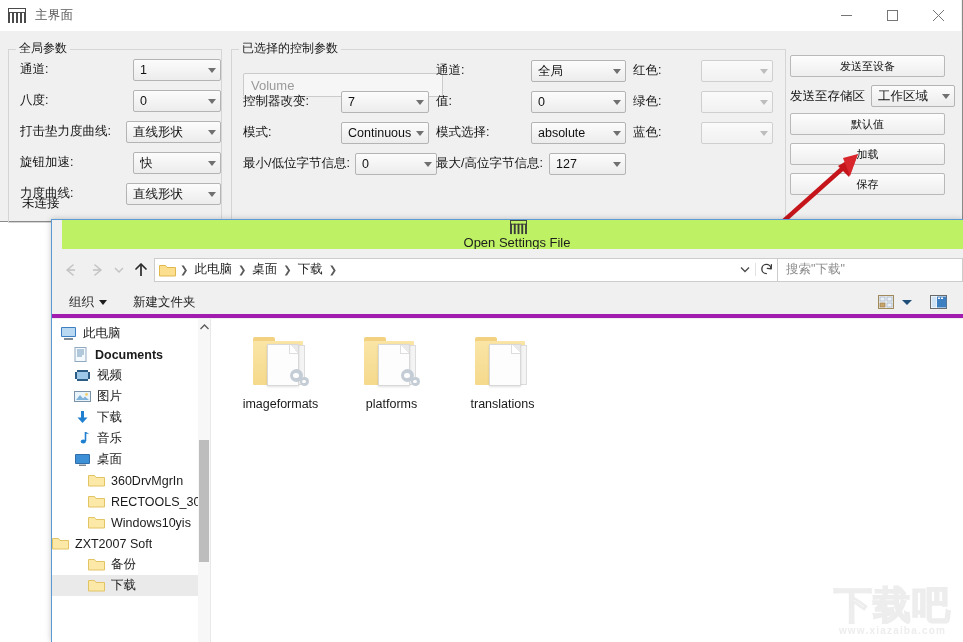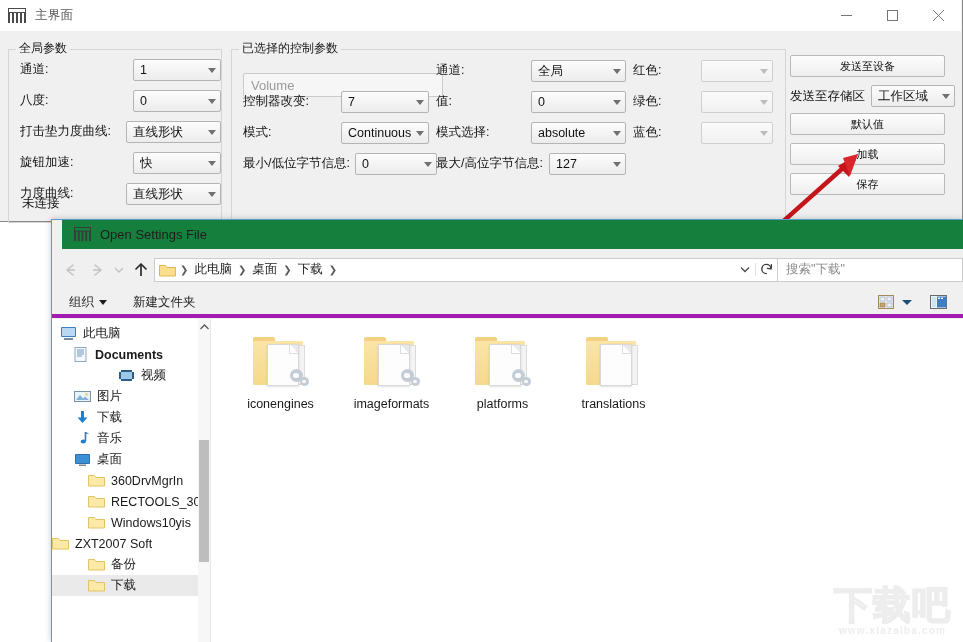--- a/index.html
+++ b/index.html
@@ -84,22 +84,22 @@
 
   .status-text { position:absolute; left:14px; top:154px; font-size:12.5px; color:#141414; }
 
   
   .dialog {
     position:absolute; left:51px; top:219px; width:912px; height:423px;
     background:#f0f0f0; border:1px solid #5b9bd5; border-bottom:none; border-right:none;
     box-shadow:0 0 6px rgba(0,0,0,0.22);
   }
   .dlg-titlebar {
-    position:absolute; left:10px; top:0; right:0; height:29px; background:#15803d;
-    display:flex; align-items:center;
+    position:absolute; left:10px; top:0; right:0; height:29px; background:#bef264;
+    display:flex; align-items:center;flex-direction:column;
   }
   .dlg-title-icon { margin-left:12px; width:17px; height:15px; position:relative; }
   .dlg-title-text { margin-left:9px; font-size:13px; color:#1d1d1d; }
 
   .dlg-navbar {
     position:absolute; left:0; top:29px; right:0; height:41px; background:#f0f0f0;
     display:flex; align-items:center;
   }
   .navbtn { width:26px; height:30px; display:flex; align-items:center; justify-content:center; }
   .navbtn svg { display:block; }
@@ -532,21 +532,21 @@
                 </svg></span>
               <span class="tl">此电脑</span>
             </div>
             <div class="tnode" style="padding-left: 20px; font-weight: bold;">
               <span class="ti"><svg width="17" height="15" viewBox="0 0 17 15">
                   <rect x="3" y="0.5" width="11" height="14" fill="#f4f9fd" stroke="#8fa9c0"></rect>
                   <path d="M5 3 h7 M5 5 h7 M5 7 h7 M5 9 h5" stroke="#6f95b8" stroke-width="1"></path>
                 </svg></span>
               <span class="tl">Documents</span>
             </div>
-            <div class="tnode" style="padding-left: 22px; justify-content: center;">
+            <div class="tnode" style="padding-left: 22px;">
               <span class="ti"><svg width="17" height="15" viewBox="0 0 17 15">
                   <rect x="1" y="2" width="15" height="11" fill="#2b5d86"></rect>
                   <rect x="3" y="4" width="11" height="7" fill="#9ec9e8"></rect>
                   <rect x="1" y="2" width="2" height="2" fill="#fff"></rect>
                   <rect x="1" y="11" width="2" height="2" fill="#fff"></rect>
                   <rect x="14" y="2" width="2" height="2" fill="#fff"></rect>
                   <rect x="14" y="11" width="2" height="2" fill="#fff"></rect>
                 </svg></span>
               <span class="tl">视频</span>
             </div>
@@ -636,35 +636,20 @@
                   <div class="tab"></div>
                   <div class="back"></div>
                   <div class="doc2"></div>
                   <div class="doc">
                     <div class="corner"></div>
                     <div class="gear" style="left:22px;top:24px;width:13px;height:13px;"></div>
                     <div class="gear" style="left:32px;top:32px;width:9px;height:9px;"></div>
                   </div>
                 </div>
               </div>
-              <div class="file-name">iconengines</div>
-            </div>
-            <div class="file-cell">
-              <div class="file-icon">
-                <div class="fld">
-                  <div class="tab"></div>
-                  <div class="back"></div>
-                  <div class="doc2"></div>
-                  <div class="doc">
-                    <div class="corner"></div>
-                    <div class="gear" style="left:22px;top:24px;width:13px;height:13px;"></div>
-                    <div class="gear" style="left:32px;top:32px;width:9px;height:9px;"></div>
-                  </div>
-                </div>
-              </div>
               <div class="file-name">imageformats</div>
             </div>
             <div class="file-cell">
               <div class="file-icon">
                 <div class="fld">
                   <div class="tab"></div>
                   <div class="back"></div>
                   <div class="doc2"></div>
                   <div class="doc">
                     <div class="corner"></div>

